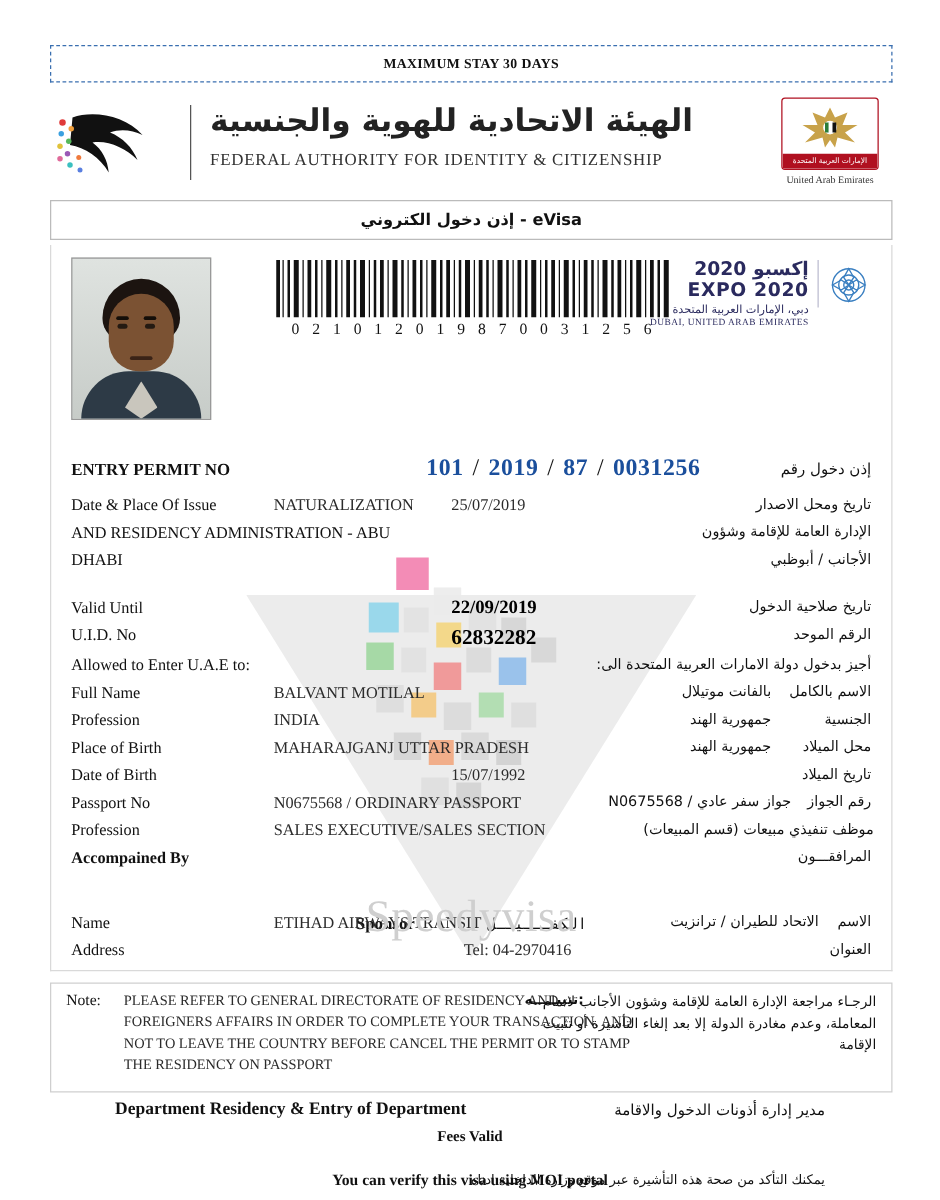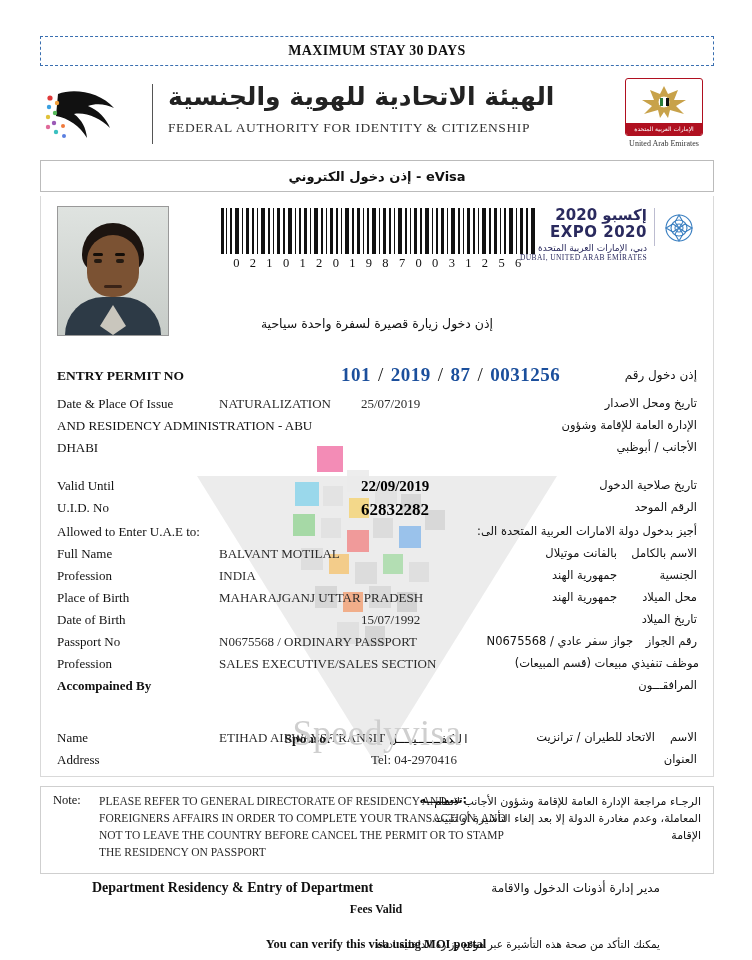--- a/index.html
+++ b/index.html
@@ -16,21 +16,21 @@
     left:26px;top:24px;
     width:700px;height:912px;
     background:#fff;
   }
   
   .max-stay{
     position:absolute;left:14px;top:12px;width:672px;height:28px;
     border:1px dashed #3a6fb0;
     display:flex;align-items:center;justify-content:center;
     font-family:"Liberation Serif", serif;
-    font-weight:bold;font-size:14px;letter-spacing:.3px;color:#111;text-align:right;
+    font-weight:bold;font-size:11px;letter-spacing:.3px;color:#111;text-align:right;
   }
   
   .header{
     position:absolute;left:14px;top:54px;width:672px;height:78px;
   }
   .falcon{
     position:absolute;left:0;top:4px;width:108px;height:66px;
   }
   .falcon svg{display:block;}
   .vrule{
@@ -405,21 +405,20 @@
           <circle cx="20" cy="20" r="4"></circle>
           <path d="M20 7 L24 14 L20 20 L16 14 Z"></path>
           <path d="M33 20 L26 24 L20 20 L26 16 Z"></path>
           <path d="M20 33 L16 26 L20 20 L24 26 Z"></path>
           <path d="M7 20 L14 16 L20 20 L14 24 Z"></path>
         </g>
       </svg>
     </div>
 
     <div class="subtitle">
-      <div class="ar">إذن دخول زيارة قصيرة لسفرة واحدة سياحية</div>
     </div>
 
     <div class="permit-row">
       <div class="permit-label">ENTRY PERMIT NO</div>
       <div class="permit-nums">
         <span>101</span><span class="sl">/</span><span>2019</span><span class="sl">/</span><span>87</span><span class="sl">/</span><span>0031256</span>
       </div>
       <div class="permit-ar">إذن دخول رقم</div>
     </div>
 

